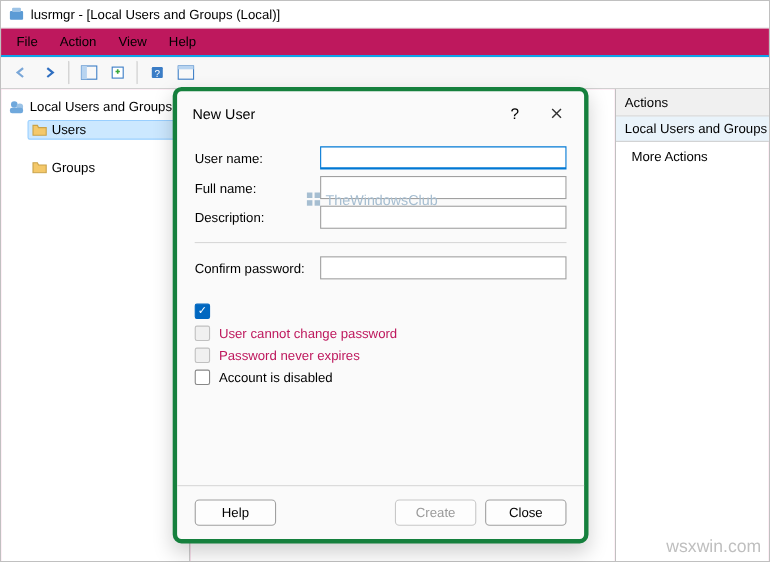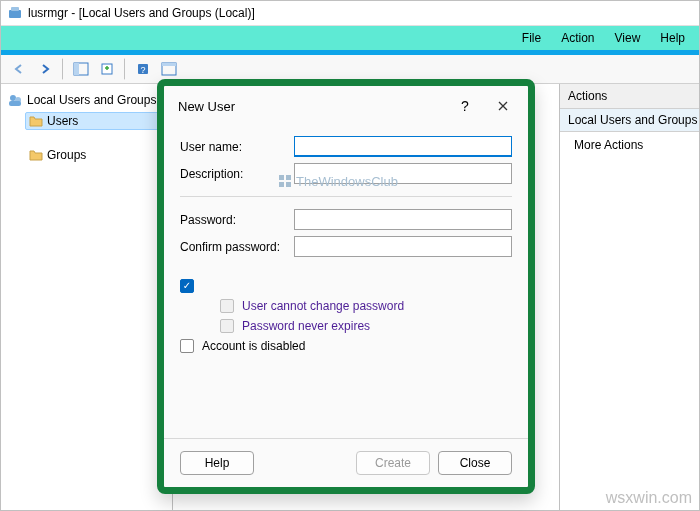--- a/index.html
+++ b/index.html
@@ -27,26 +27,25 @@
       display: flex;
       align-items: center;
       gap: 5px;
       font-size: 12px;
     }
     .title-icon {
       width: 16px; height: 16px;
       display: inline-flex; align-items: center; justify-content: center;
     }
     .menubar {
-      background: #5eead4;
+      background: #be185d;
       padding: 2px 6px;
       display: flex;
       gap: 4px;
-      border-bottom: 5px solid #0ea5e9;
-      justify-content: flex-end;
+      border-bottom: 2px solid #0ea5e9;
     }
     .menubar span {
       padding: 3px 8px;
       cursor: default;
     }
     .toolbar {
       background: #f8f8f8;
       border-bottom: 1px solid #d0d0d0;
       padding: 3px 6px;
       display: flex;
@@ -115,21 +114,21 @@
       padding: 6px 14px;
       white-space: nowrap;
     }
     
     .dialog {
       position: absolute;
       left: 157px; top: 79px;
       width: 378px;
       height: 415px;
       background: #fafafa;
-      border: 7px solid #15803d;
+      border: 4px solid #15803d;
       border-radius: 8px;
       box-shadow: 0 8px 18px rgba(0,0,0,.18);
       display: flex;
       flex-direction: column;
     }
     .dlg-title {
       display: flex; align-items: center;
       padding: 8px 10px 8px 14px;
       gap: 8px;
     }
@@ -179,21 +178,21 @@
       width: 14px; height: 14px;
       border: 1px solid #888;
       border-radius: 2px;
       background: #fff;
       display: inline-flex; align-items: center; justify-content: center;
       flex-shrink: 0;
     }
     .chk.checked { background: #0067c0; border-color: #0067c0; }
     .chk.checked::after { content: "✓"; color: #fff; font-size: 10px; line-height: 1; }
     .chk.disabled { border-color: #c0c0c0; background: #f0f0f0; }
-    .chk-row.disabled { color: #4c1d95; margin-left: 40px; }
+    .chk-row.disabled { color: #be185d; }
     .dlg-buttons {
       border-top: 1px solid #d8d8d8;
       padding: 12px 16px;
       display: flex;
       gap: 8px;
       align-items: center;
     }
     .dlg-buttons .sp { flex: 1; }
     .btn {
       min-width: 74px;
@@ -338,30 +337,30 @@
         </svg>
     </span>
   </div>
   <div class="dlg-body">
 
     <div class="form-row">
       <label>User name:</label>
       <input type="text" class="focused" value="" style="">
     </div>
     <div class="form-row">
+      <label>Full name:</label>
+      <input type="text" value="" style="">
+    </div>
+    <div class="form-row">
       <label>Description:</label>
       <input type="text" value="" style="">
     </div>
 
     <div class="sep"></div>
 
-    <div class="form-row">
-      <label>Password:</label>
-      <input type="password" value="" style="">
-    </div>
     <div class="form-row">
       <label>Confirm password:</label>
       <input type="password" value="" style="">
     </div>
 
     <div style="height:10px"></div>
 
     <div class="chk-row">
       <span class="chk checked"></span>
     </div>

